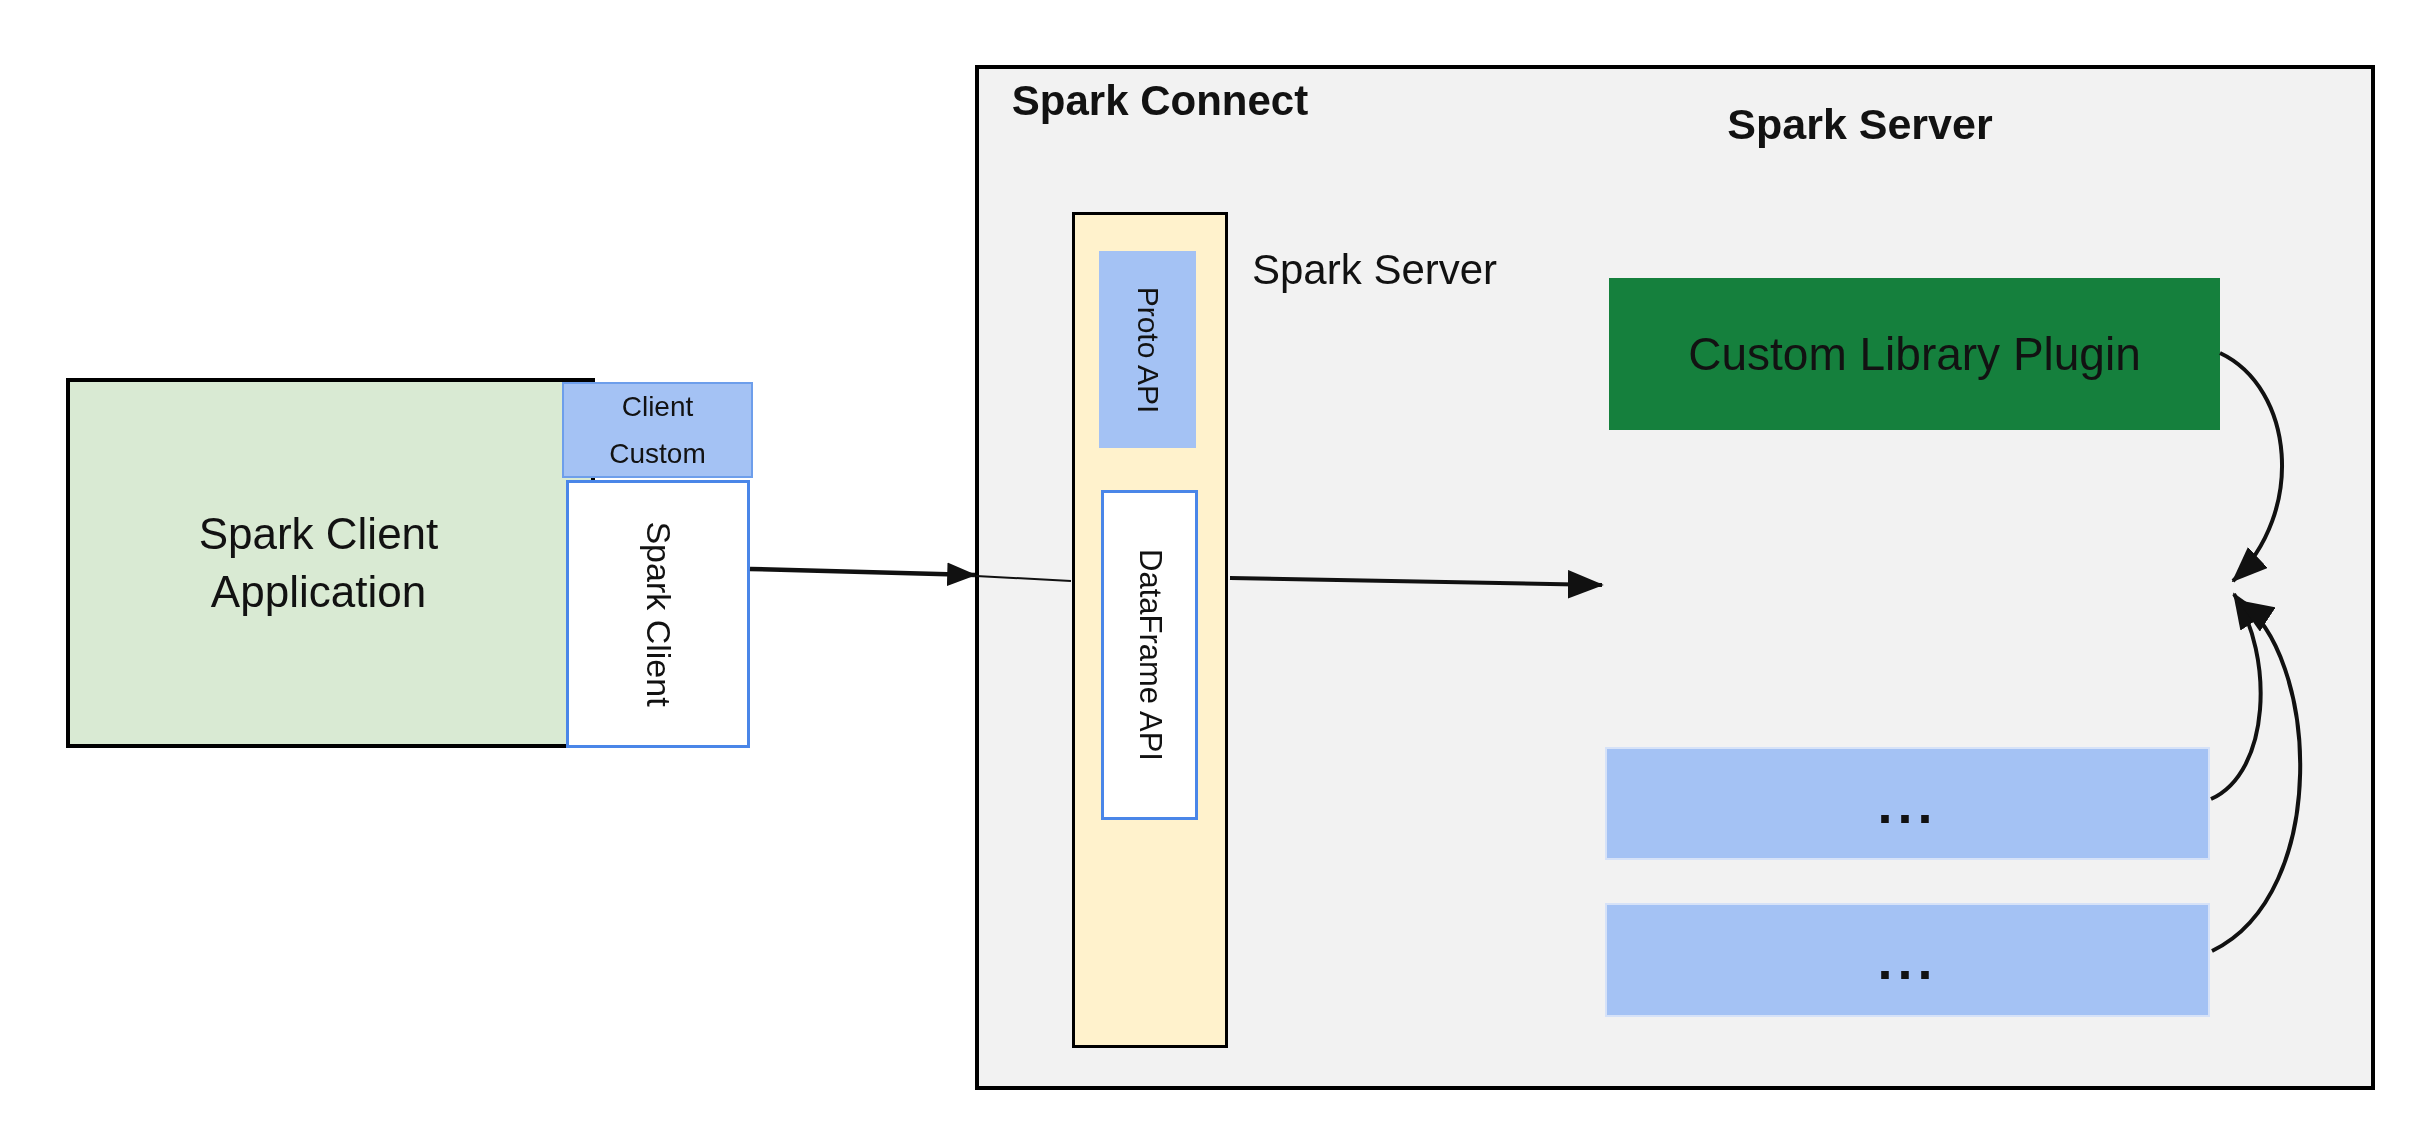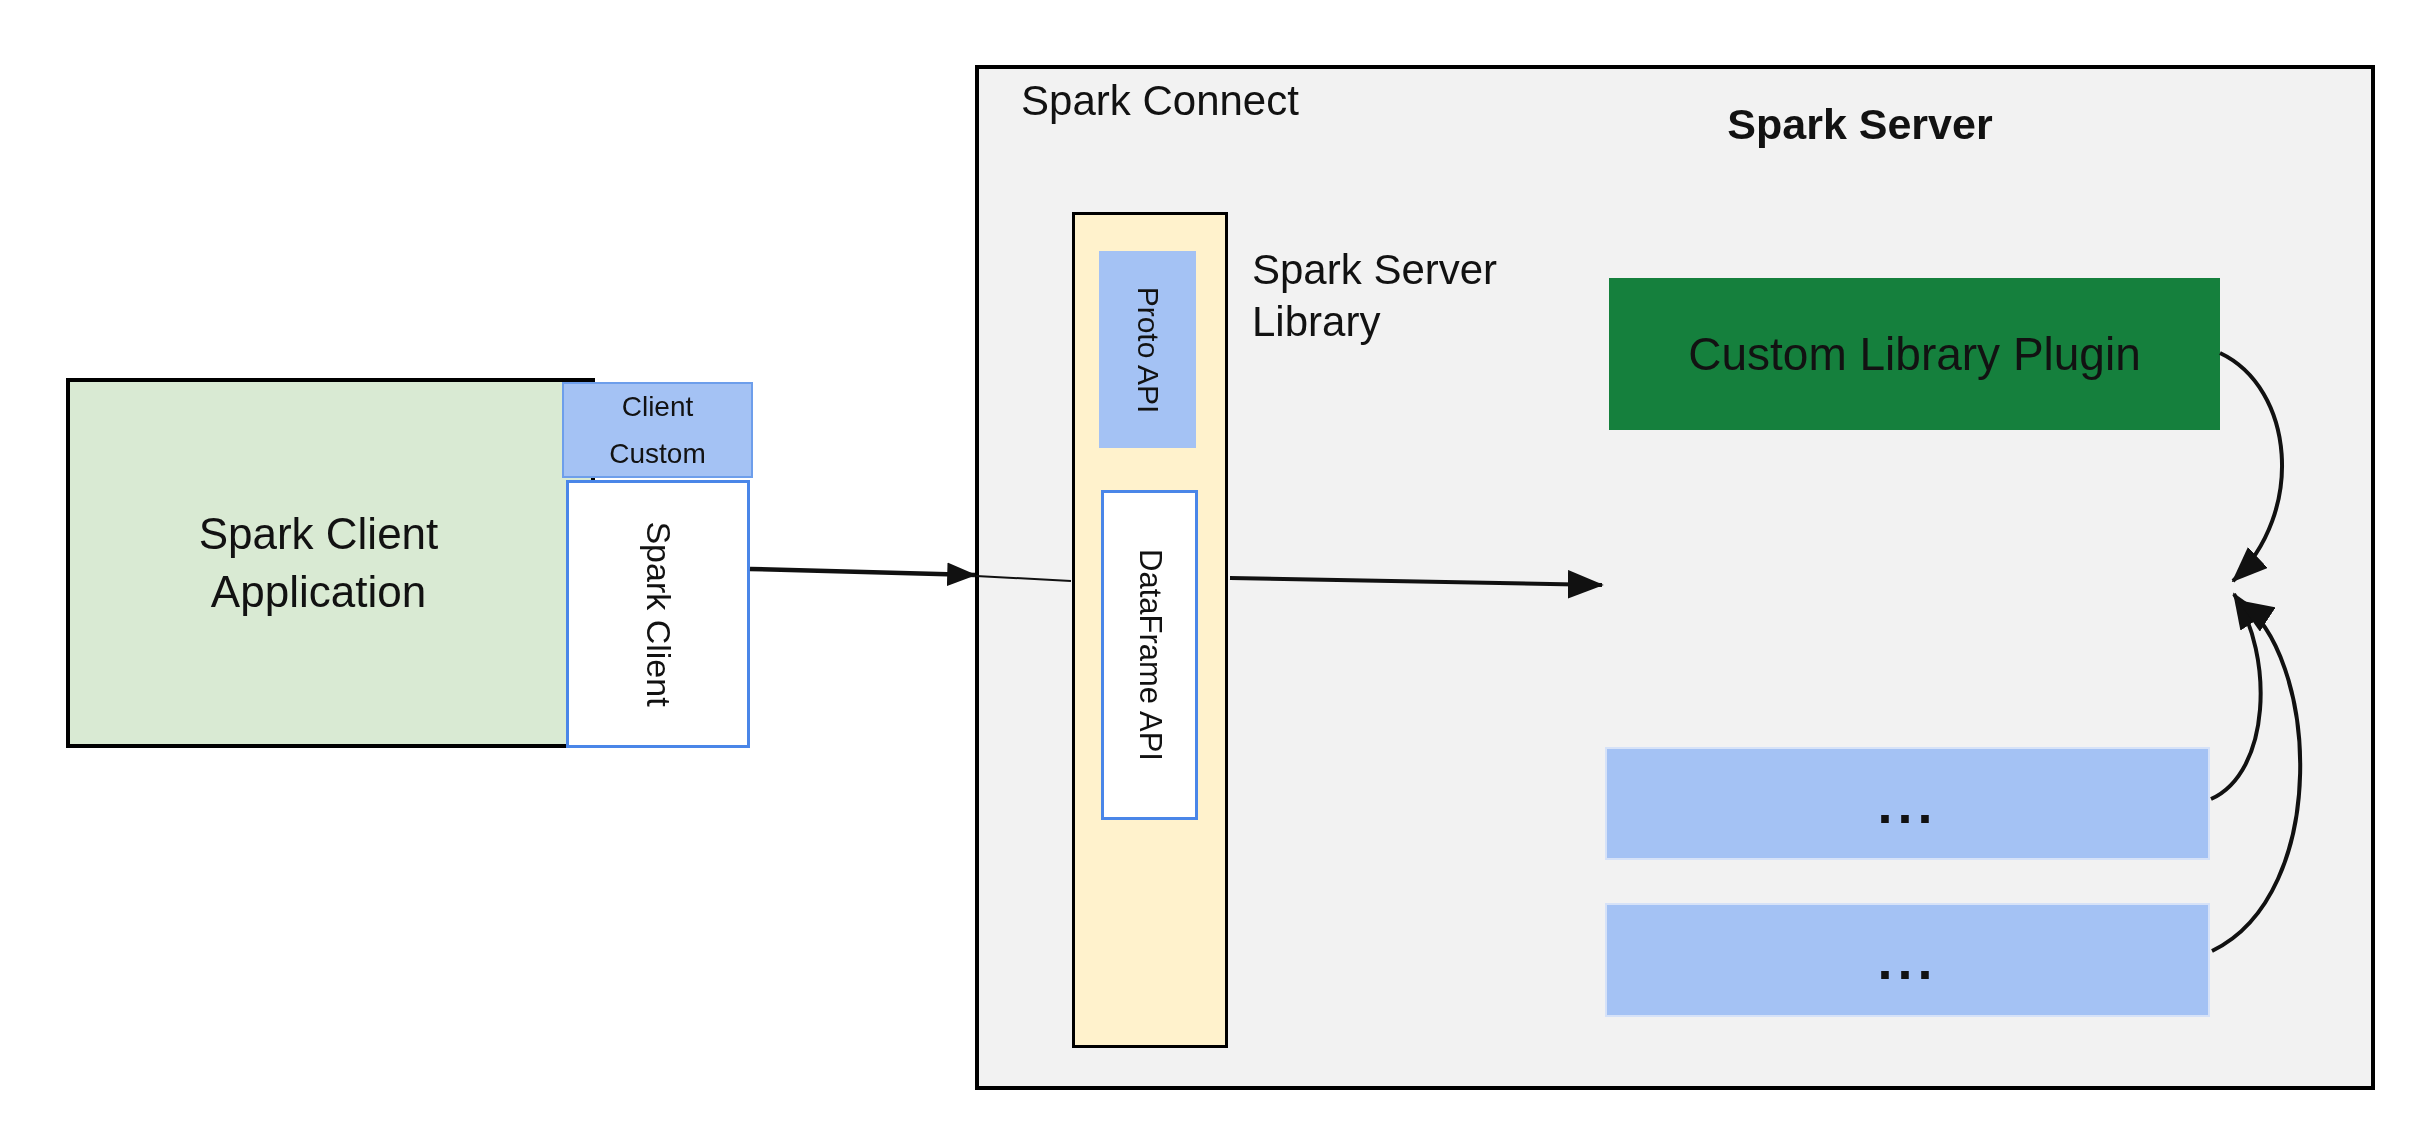--- a/index.html
+++ b/index.html
@@ -18,21 +18,21 @@
                  display:flex; flex-direction:column; justify-content:center; align-items:center;
                  font-size:28px; line-height:35px; text-align:center;gap:12px; }
 
   .spark-client-box { left:566px; top:480px; width:184px; height:268px;
                       background:#ffffff; border:3px solid #4a86e8; }
 
   .gray-box { left:975px; top:65px; width:1400px; height:1025px;
               background:#f2f2f2; border:4px solid #000; }
 
   .connect-label { left:1000px; top:74px; width:320px; position:absolute;
-                   font-size:42px; line-height:53px; text-align:center; }
+                   font-size:42px; line-height:53px; text-align:center;font-weight:bold; }
   .connect-label span, .library-label span, .app-label span, .package-box span { display:block; }
 
   .yellow-box { left:1072px; top:212px; width:156px; height:836px;
                 background:#fff2cc; border:3px solid #000; }
 
   .proto-box { left:1099px; top:251px; width:97px; height:197px; background:#a4c2f4; }
   .dataframe-box { left:1101px; top:490px; width:97px; height:330px;
                    background:#ffffff; border:3px solid #4a86e8; }
 
   .vtext { position:absolute; top:50%; left:50%;
@@ -95,21 +95,20 @@
   <div class="box proto-box">
     <span class="vtext">Proto API</span>
   </div>
 
   <div class="box dataframe-box">
     <span class="vtext">DataFrame API</span>
   </div>
 
   <div class="library-label">
     <span>Spark Server</span>
-    <span>Library</span>
   </div>
 
   <div class="server-title">Spark Server</div>
 
   <div class="box clp-box">
     <span>Custom Library Plugin</span>
   </div>
 
 
   <div class="box dots-box dots-box-1">

